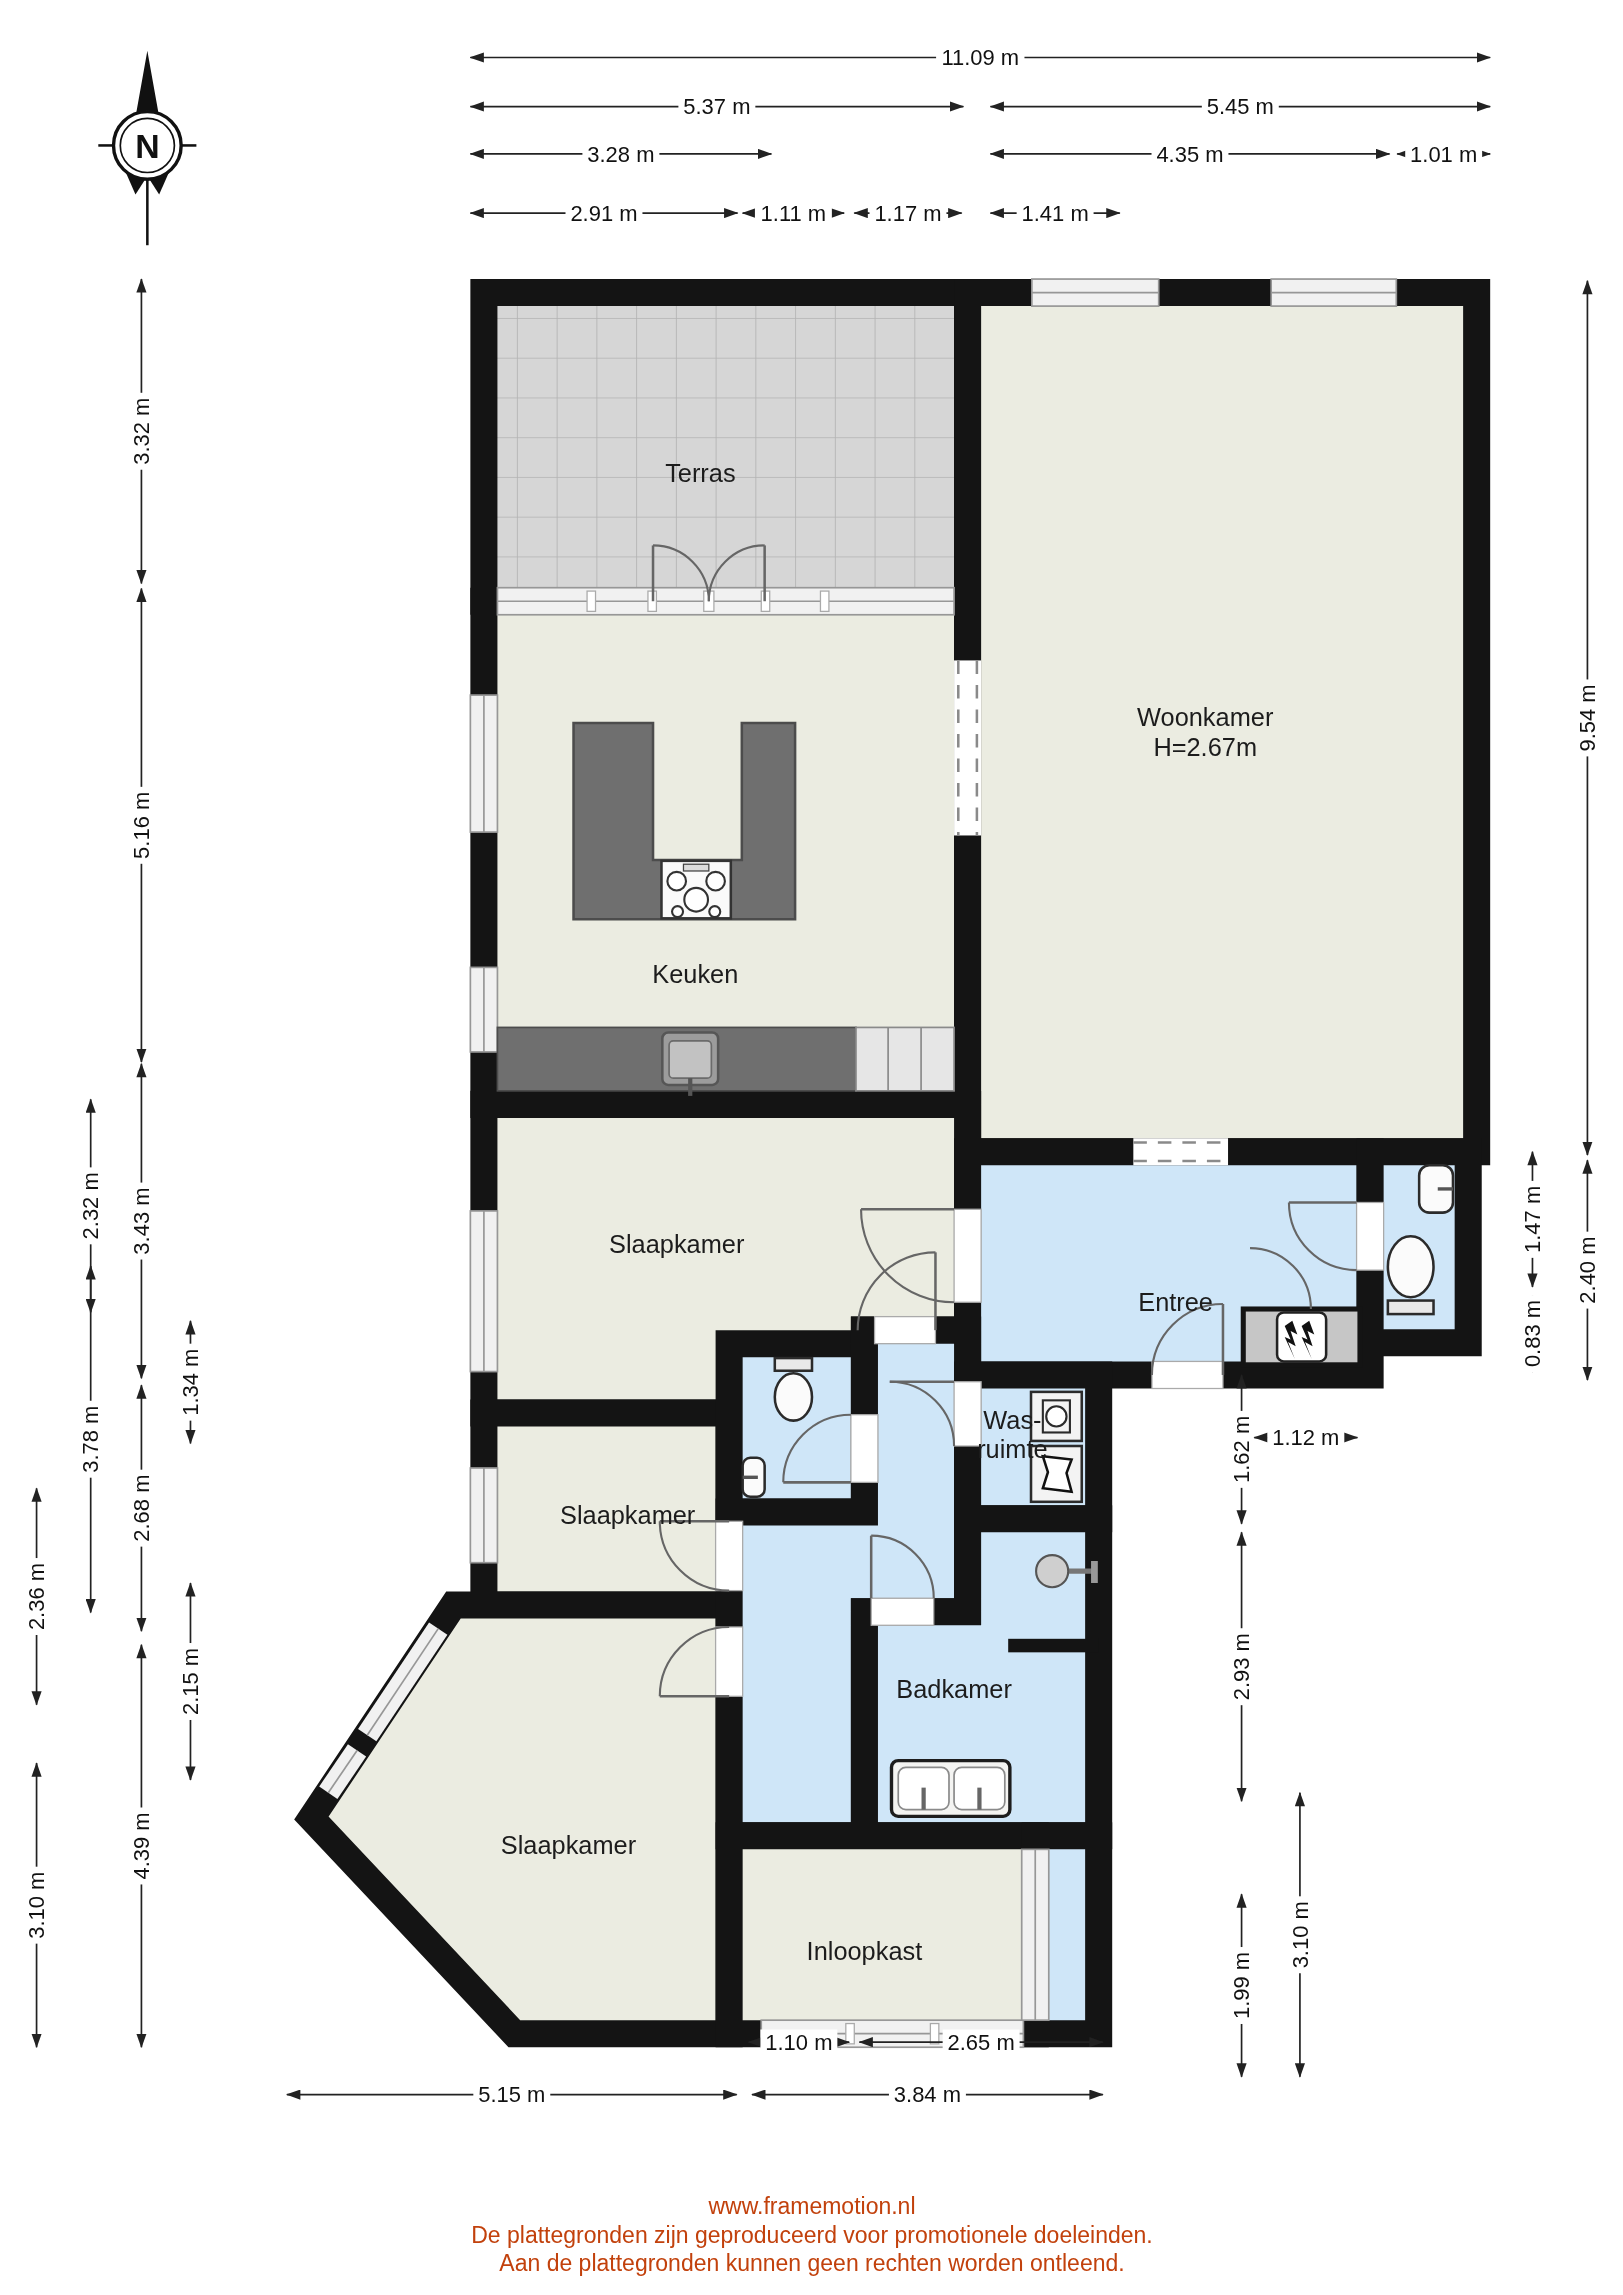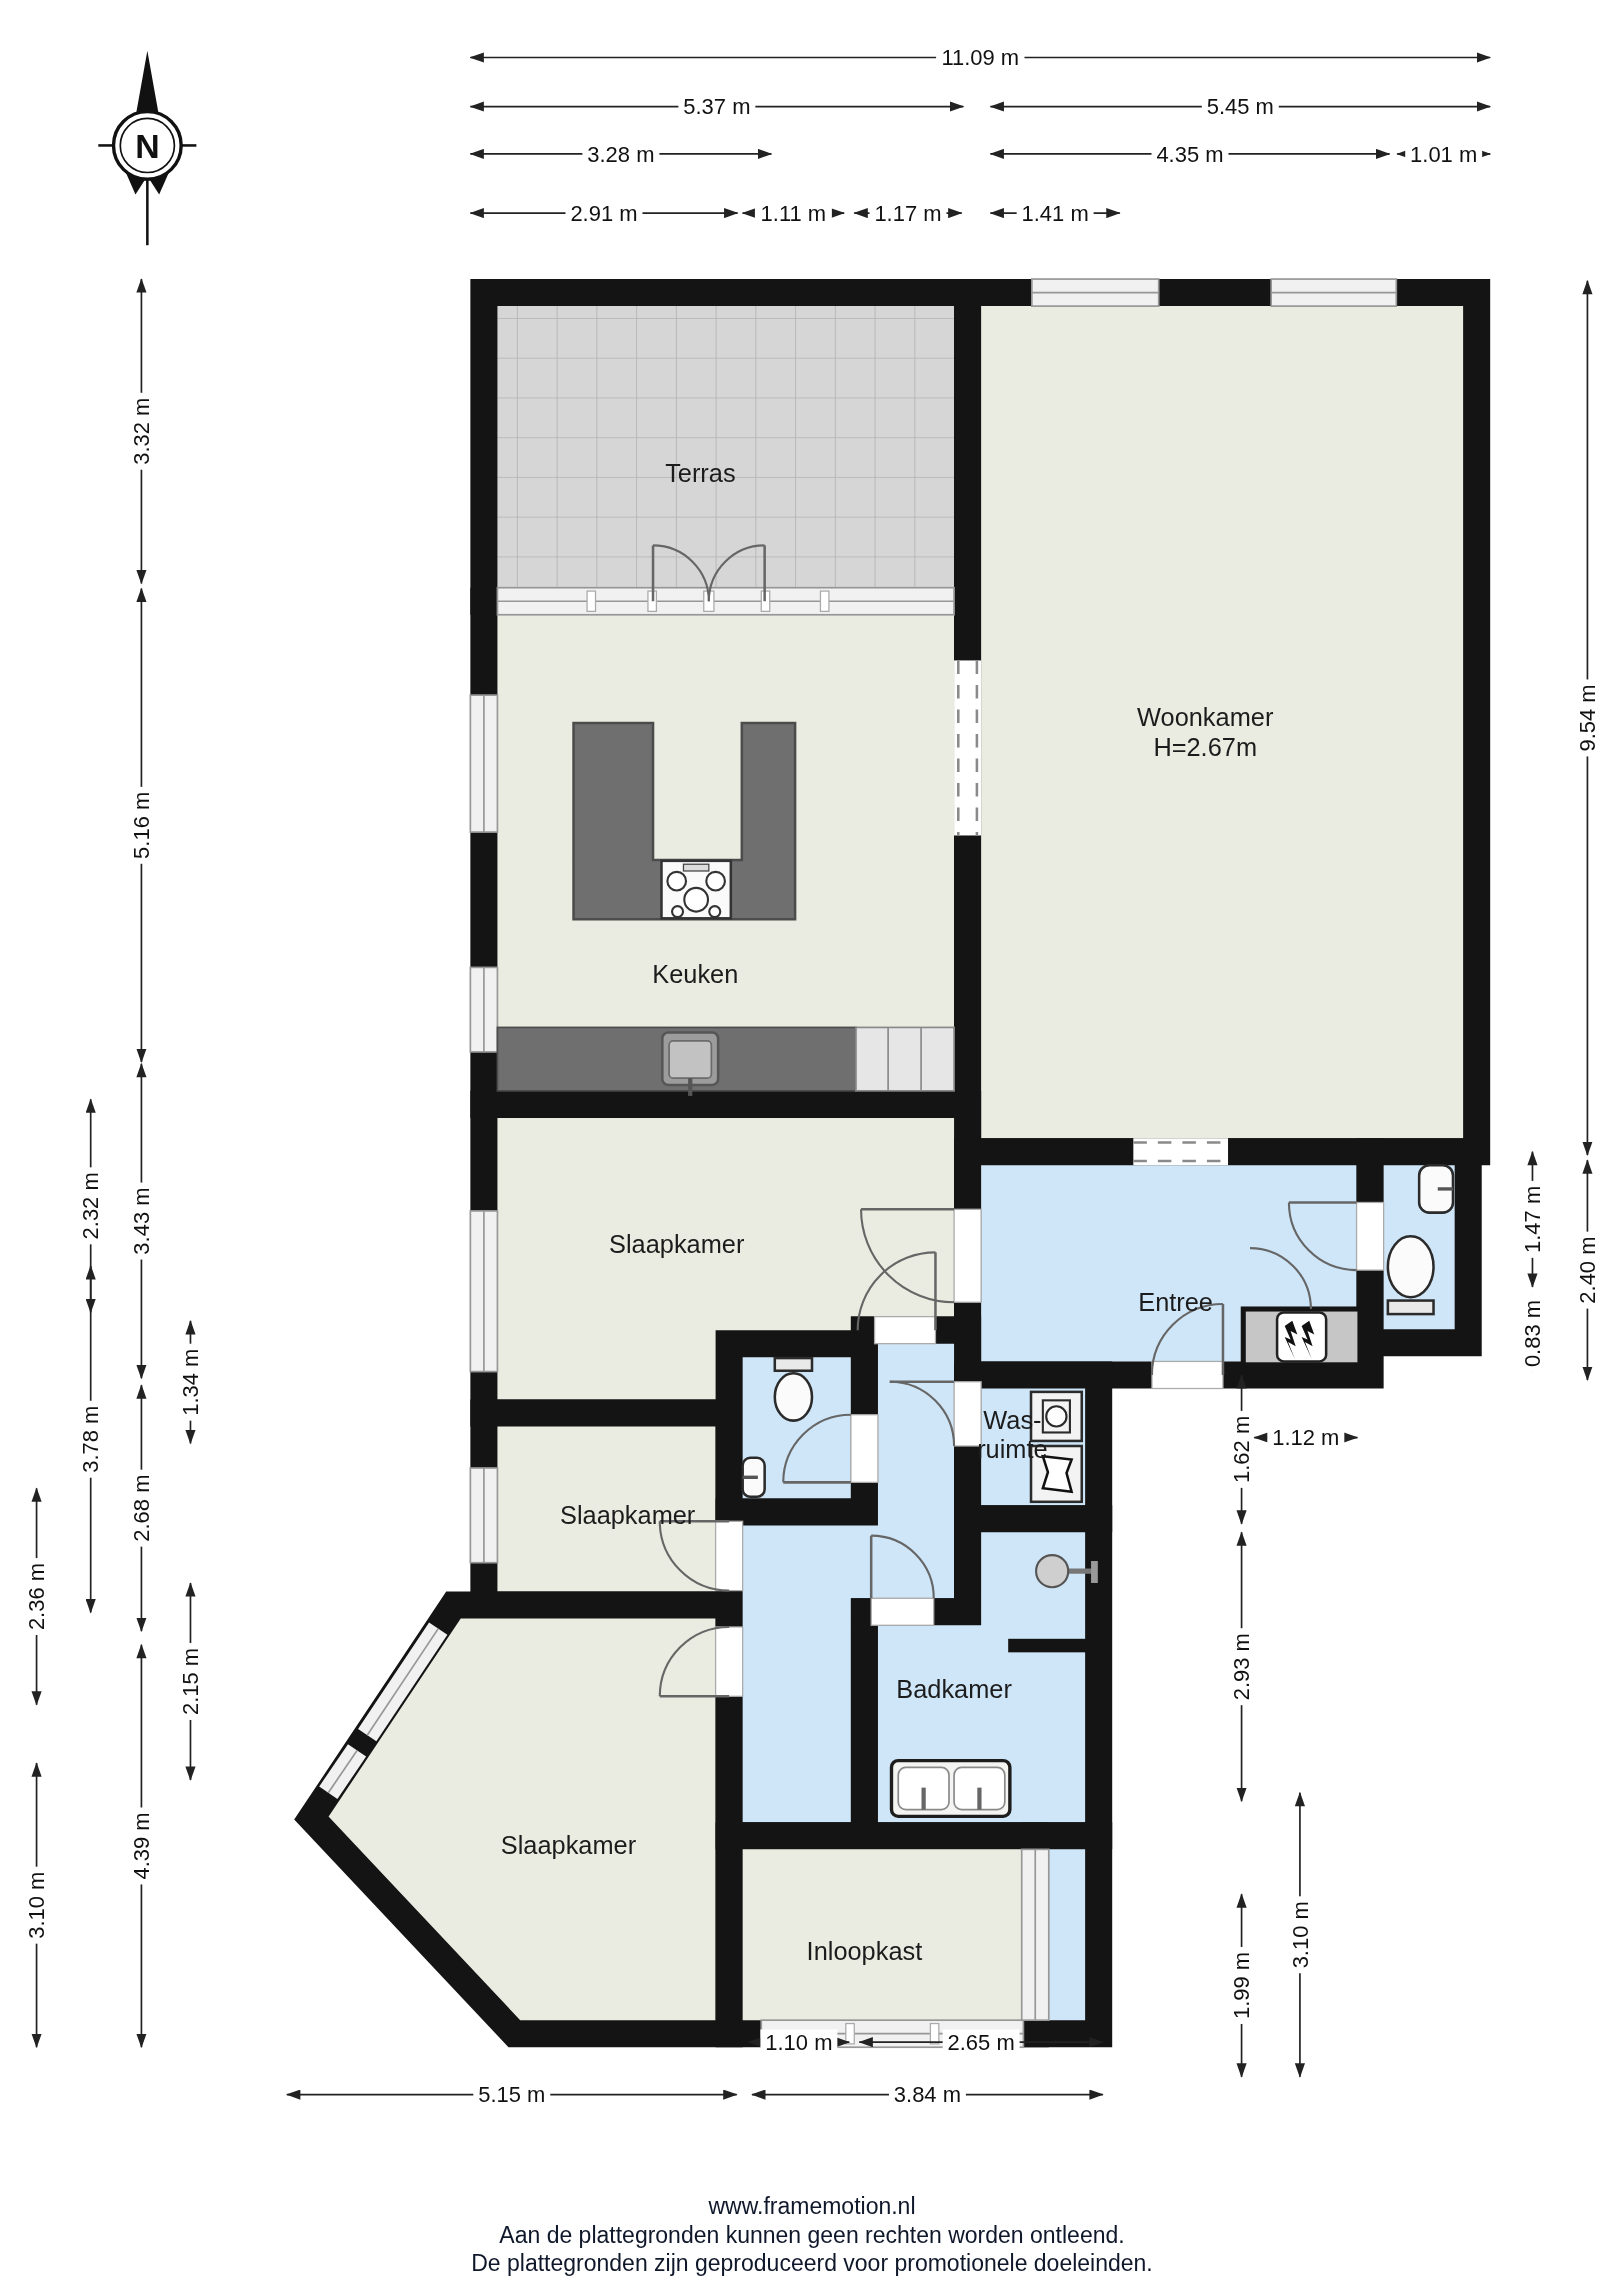--- a/index.html
+++ b/index.html
@@ -18,21 +18,21 @@
   .doorband{fill:#ffffff;stroke:#aaaaaa;stroke-width:1.5;}
   .doorarc{fill:none;stroke:#666;stroke-width:2.5;}
   .doorleaf{stroke:#666;stroke-width:3;fill:none;}
   .dashopen{fill:#ffffff;}
   .dashline{stroke:#8a8a8a;stroke-width:3;stroke-dasharray:16 13;fill:none;}
   .counter{fill:var(--counter);stroke:#4c4c4c;stroke-width:2;}
   .cabinet{fill:#e6e6e6;stroke:#8a8a8a;stroke-width:2;}
   .dim-line{stroke:var(--dim);stroke-width:2;}
   .dim-text{font-size:26px;fill:var(--text);}
   .room-label{font-size:30px;fill:#1c1c1c;}
-  .footer{position:absolute;left:0;right:0;top:2192px;text-align:center;color:#0f172a;
+  .footer{position:absolute;left:0;right:0;top:2192px;text-align:center;color:#c2410c;
           font-size:23px;line-height:1.24;}
   .compassline{stroke:#111;stroke-width:3;fill:none;}
 </style>
 </head>
 <body>
 
 <svg id="plan" width="1624" height="2295" viewBox="0 0 1920 2714">
   <defs>
     <pattern id="tile" width="47" height="47" patternUnits="userSpaceOnUse">
       <rect width="47" height="47" fill="#d6d6d6"></rect>
@@ -449,16 +449,16 @@
       <g>
         <line x1="889" y1="2477" x2="1304" y2="2477" class="dim-line" marker-start="url(#aS)" marker-end="url(#aE)"></line>
         <rect x="1051" y="2462" width="91" height="30" fill="#ffffff"></rect>
         <text x="1096.5" y="2477" dy="0.35em" text-anchor="middle" class="dim-text">3.84 m</text>
       </g>
     </g>
 </svg>
 
 <div class="footer">
   <div>www.framemotion.nl</div>
+  <div>De plattegronden zijn geproduceerd voor promotionele doeleinden.</div>
   <div>Aan de plattegronden kunnen geen rechten worden ontleend.</div>
-  <div>De plattegronden zijn geproduceerd voor promotionele doeleinden.</div>
 </div>
 
 
 </body></html>

